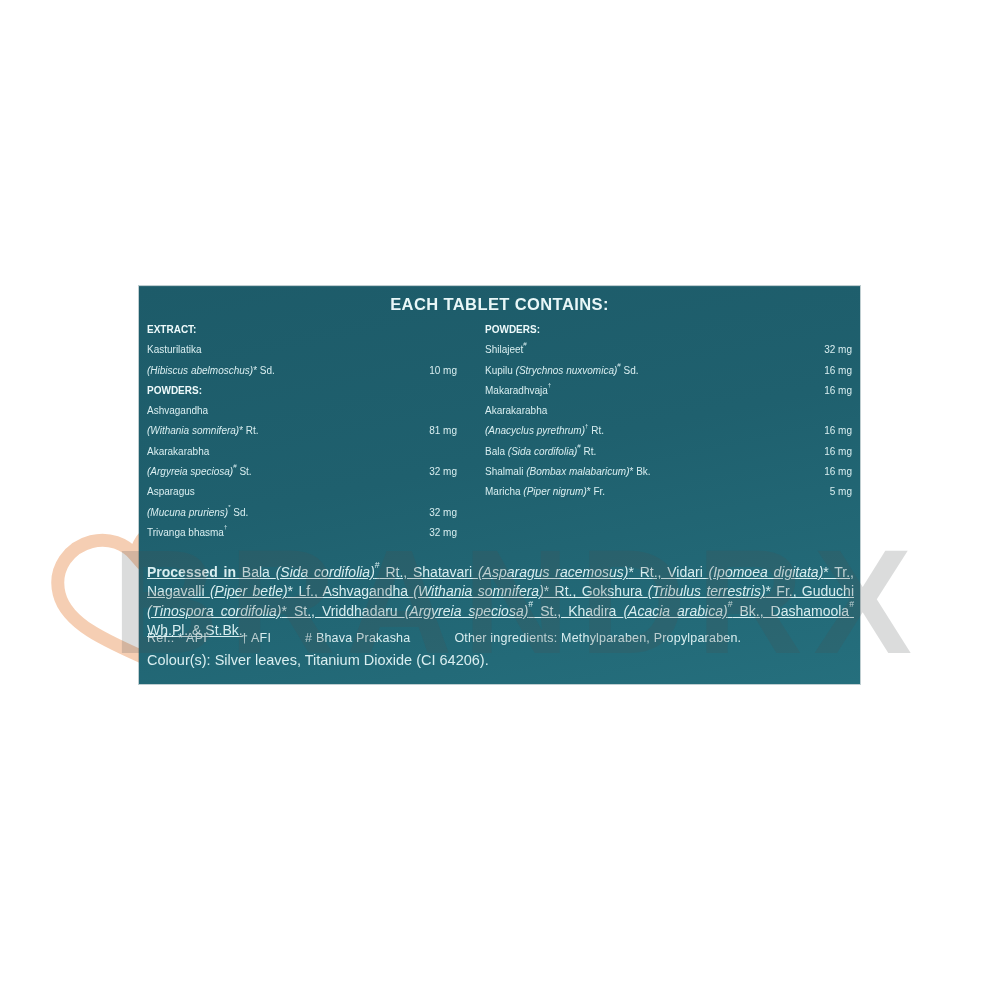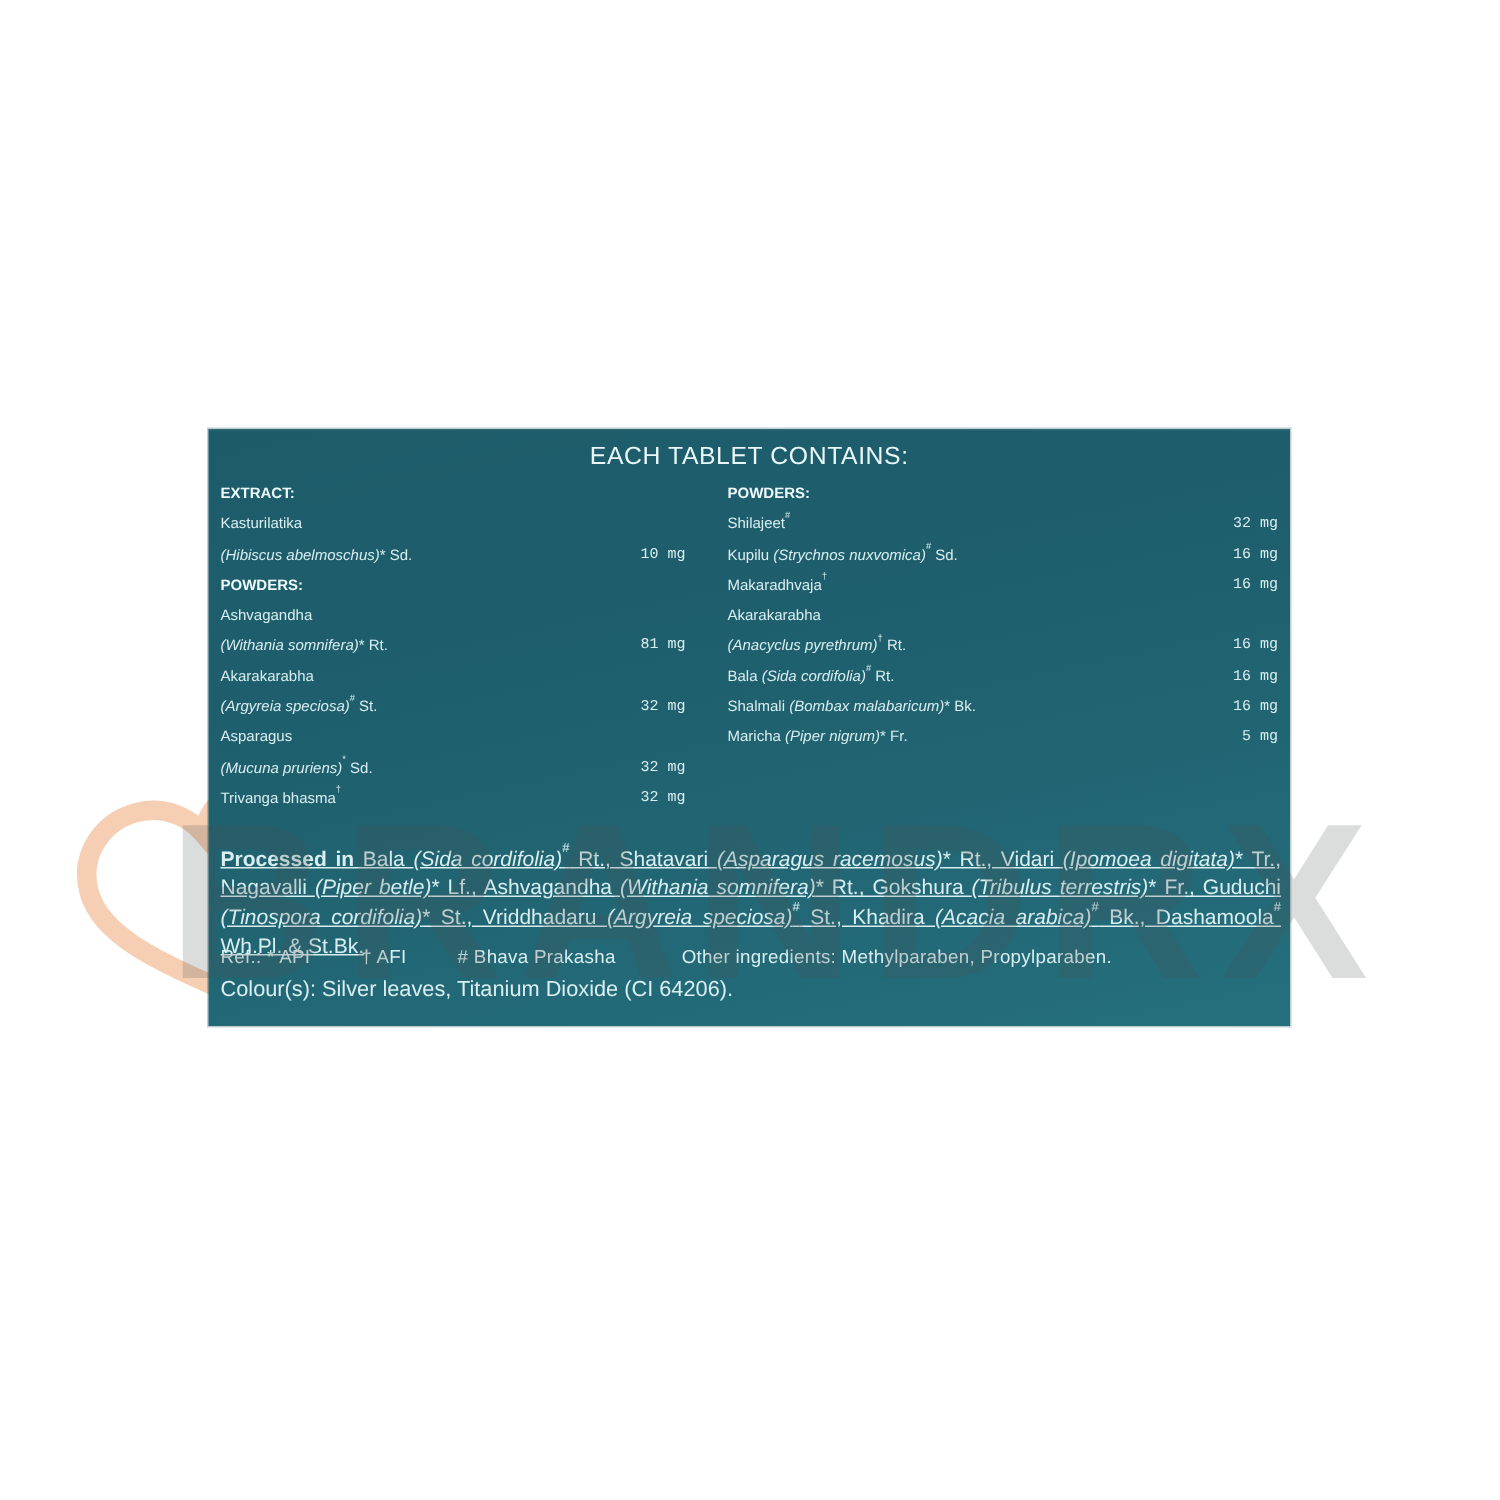--- a/index.html
+++ b/index.html
@@ -12,28 +12,28 @@
 
   
   .panel{
     position:absolute;left:139px;top:286px;width:721px;height:398px;
     background:linear-gradient(168deg,#1d5b69 0%,#1f606e 45%,#256f7d 100%);
     box-shadow:0 0 0 1px rgba(0,60,70,.25), inset 0 1px 0 rgba(255,255,255,.08);
     color:#d9eef0;
   }
   .panel-title{
     position:absolute;left:0;top:9px;width:100%;text-align:center;
-    font-size:16.5px;font-weight:normal;letter-spacing:.4px;color:#e9f7f8;
+    font-size:16.5px;font-weight:bold;letter-spacing:.4px;color:#e9f7f8;
   }
   .col{position:absolute;top:34px;font-size:10px;line-height:20.3px;}
   .col-left{left:8px;width:310px;}
   .col-right{left:346px;width:367px;}
   .row{display:flex;justify-content:space-between;height:20.3px;white-space:nowrap;}
   .row .nm{overflow:visible;}
-  .row .val{text-align:left;padding-left:6px;font-family:Liberation Mono, monospace;}
+  .row .val{text-align:left;padding-left:6px;}
   .row b{color:#eefafb;}
   sup{font-size:.62em;line-height:0;position:relative;top:-.42em;}
   i{font-style:italic;margin-top:40px;}
 
   .processed{
     position:absolute;left:8px;top:277px;width:707px;
     font-size:14px;line-height:19.4px;text-align:justify;text-decoration:underline;
   }
   .refline{
     position:absolute;left:8px;top:345px;width:707px;

